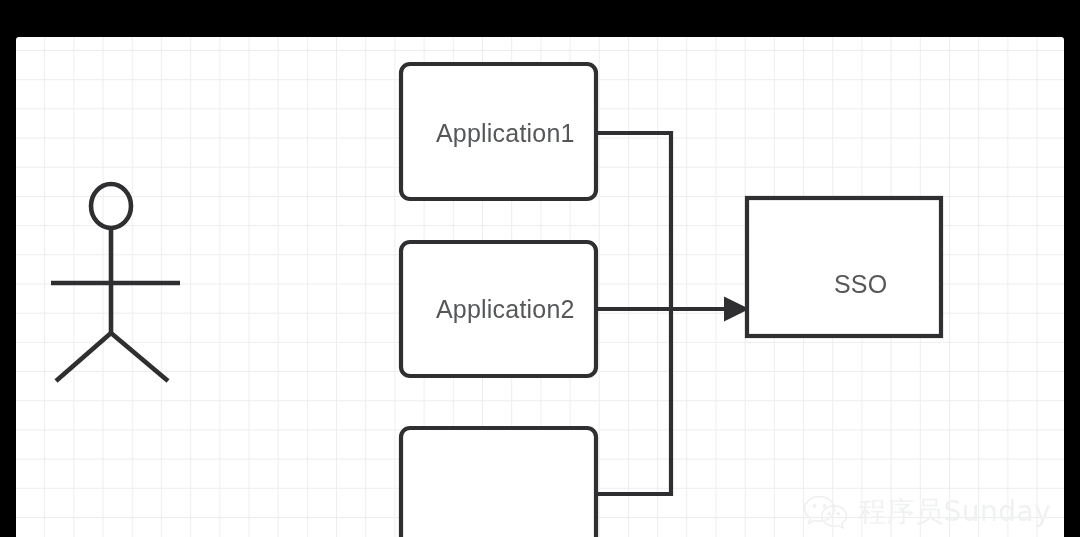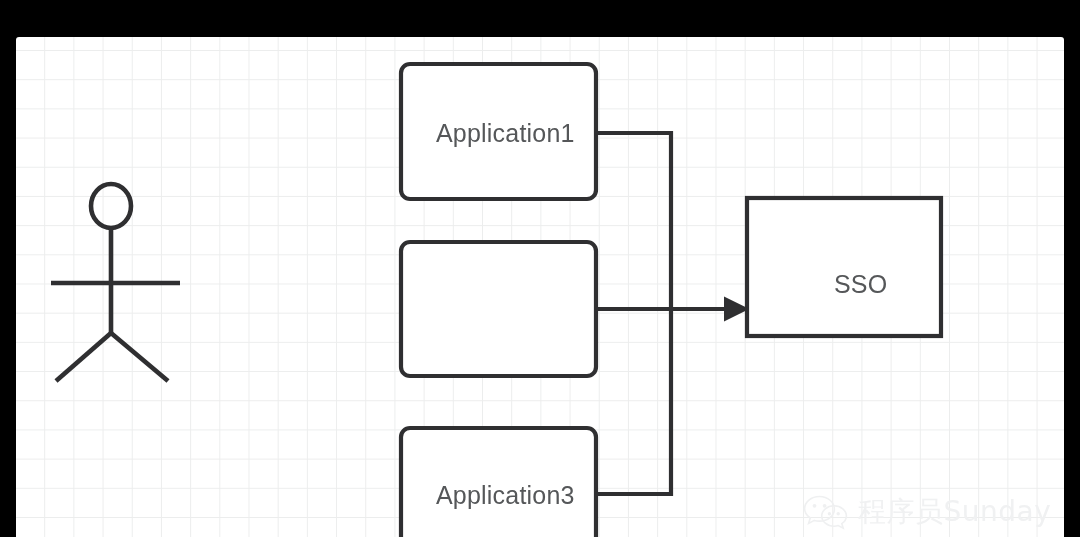--- a/index.html
+++ b/index.html
@@ -135,22 +135,22 @@
 
         <rect x="385" y="205" width="195" height="134" rx="9" ry="9" fill="#ffffff" stroke="#2f2f31" stroke-width="4.2"></rect>
 
         <rect x="385" y="391" width="195" height="135" rx="9" ry="9" fill="#ffffff" stroke="#2f2f31" stroke-width="4.2"></rect>
 
         <rect x="731" y="161" width="194" height="138" fill="#ffffff" stroke="#2f2f31" stroke-width="4.2"></rect>
       </svg>
 
       <div class="node-label app-label" style="top:82px;">Application1</div>
 
+      <div class="node-label app-label" style="top:258px;">Application2</div>
 
-      <div class="node-label app-label" style="top:444px;">Application3</div>
 
       <div class="node-label sso-label">SSO</div>
 
       <div id="watermark">
         <svg width="46" height="38" viewBox="0 0 46 38">
           <g fill="none" stroke="#eff0f1" stroke-width="1.6">
 
             <path d="M16.5 3.5 C8.2 3.5 1.6 9.0 1.6 15.6 C1.6 19.4 3.8 22.8 7.2 25.0
                      L5.6 30.4 L11.4 27.4 C13.0 27.9 14.7 28.1 16.5 28.1
                      C24.8 28.1 31.4 22.6 31.4 16.0 C31.4 9.3 24.8 3.5 16.5 3.5 Z"></path>

